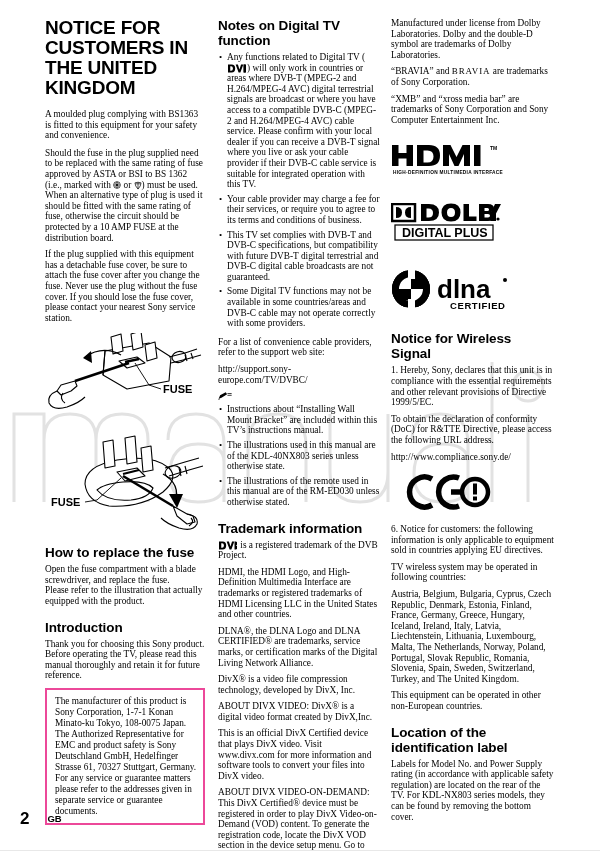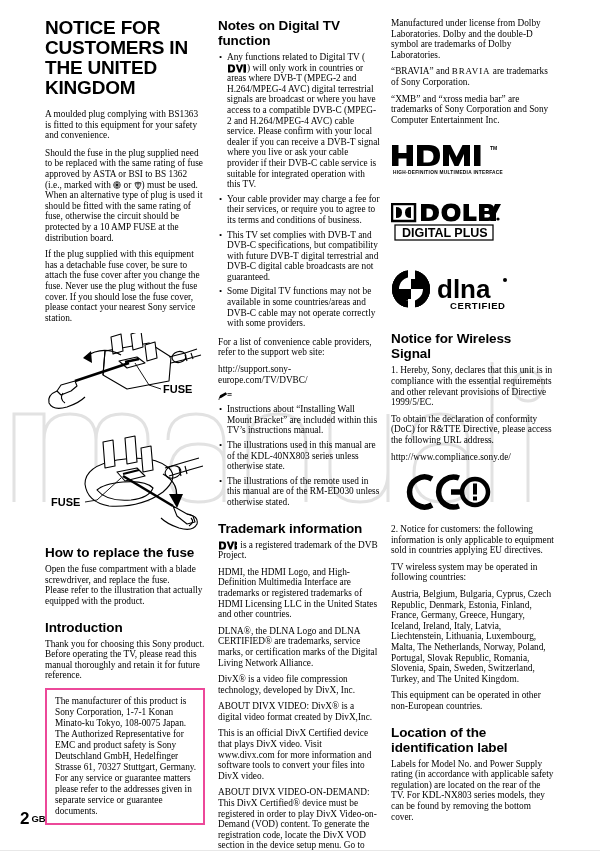--- a/index.html
+++ b/index.html
@@ -89,21 +89,21 @@
     font-family:Liberation Serif, serif;
     letter-spacing:0.9px;font-size:9px;
   }
 
   
   .footer{
     position:absolute;left:20px;bottom:22px;z-index:3;
     font-family:"Liberation Sans",sans-serif;
   }
   .footer .num{font-size:17px;font-weight:bold;vertical-align:baseline;}
-  .footer .gb{font-size:9.5px;font-weight:bold;margin-left:2px;vertical-align:2px;}
+  .footer .gb{font-size:9.5px;font-weight:bold;margin-left:18px;vertical-align:2px;}
 
   
   .edge{position:absolute;left:0;bottom:0;width:600px;height:1px;background:#e8e8e8;}
 </style>
 </head>
 <body>
 
 <div class="page">
 
   <div class="watermark">
@@ -387,21 +387,21 @@
             <path d="M92 40 H116"></path>
           </g>
           <g>
             <circle cx="140" cy="40" r="26" fill="none" stroke="#000" stroke-width="9"></circle>
             <rect x="136" y="23" width="8" height="22" fill="#000"></rect>
             <rect x="136" y="49" width="8" height="8" fill="#000"></rect>
           </g>
         </svg>
       </div>
 
-      <p>2. Notice for customers: the following information is only applicable to equipment sold in countries applying EU directives.</p>
+      <p>6. Notice for customers: the following information is only applicable to equipment sold in countries applying EU directives.</p>
       <p>TV wireless system may be operated in following countries:</p>
       <p>Austria, Belgium, Bulgaria, Cyprus, Czech Republic, Denmark, Estonia, Finland, France, Germany, Greece, Hungary, Iceland, Ireland, Italy, Latvia, Liechtenstein, Lithuania, Luxembourg, Malta, The Netherlands, Norway, Poland, Portugal, Slovak Republic, Romania, Slovenia, Spain, Sweden, Switzerland, Turkey, and The United Kingdom.</p>
       <p>This equipment can be operated in other non-European countries.</p>
 
       <h2 class="sec">Location of the identification label</h2>
       <p>Labels for Model No. and Power Supply rating (in accordance with applicable safety regulation) are located on the rear of the TV. For KDL-NX803 series models, they can be found by removing the bottom cover.</p>
     </div>
   </div>
 
   <div class="footer">

